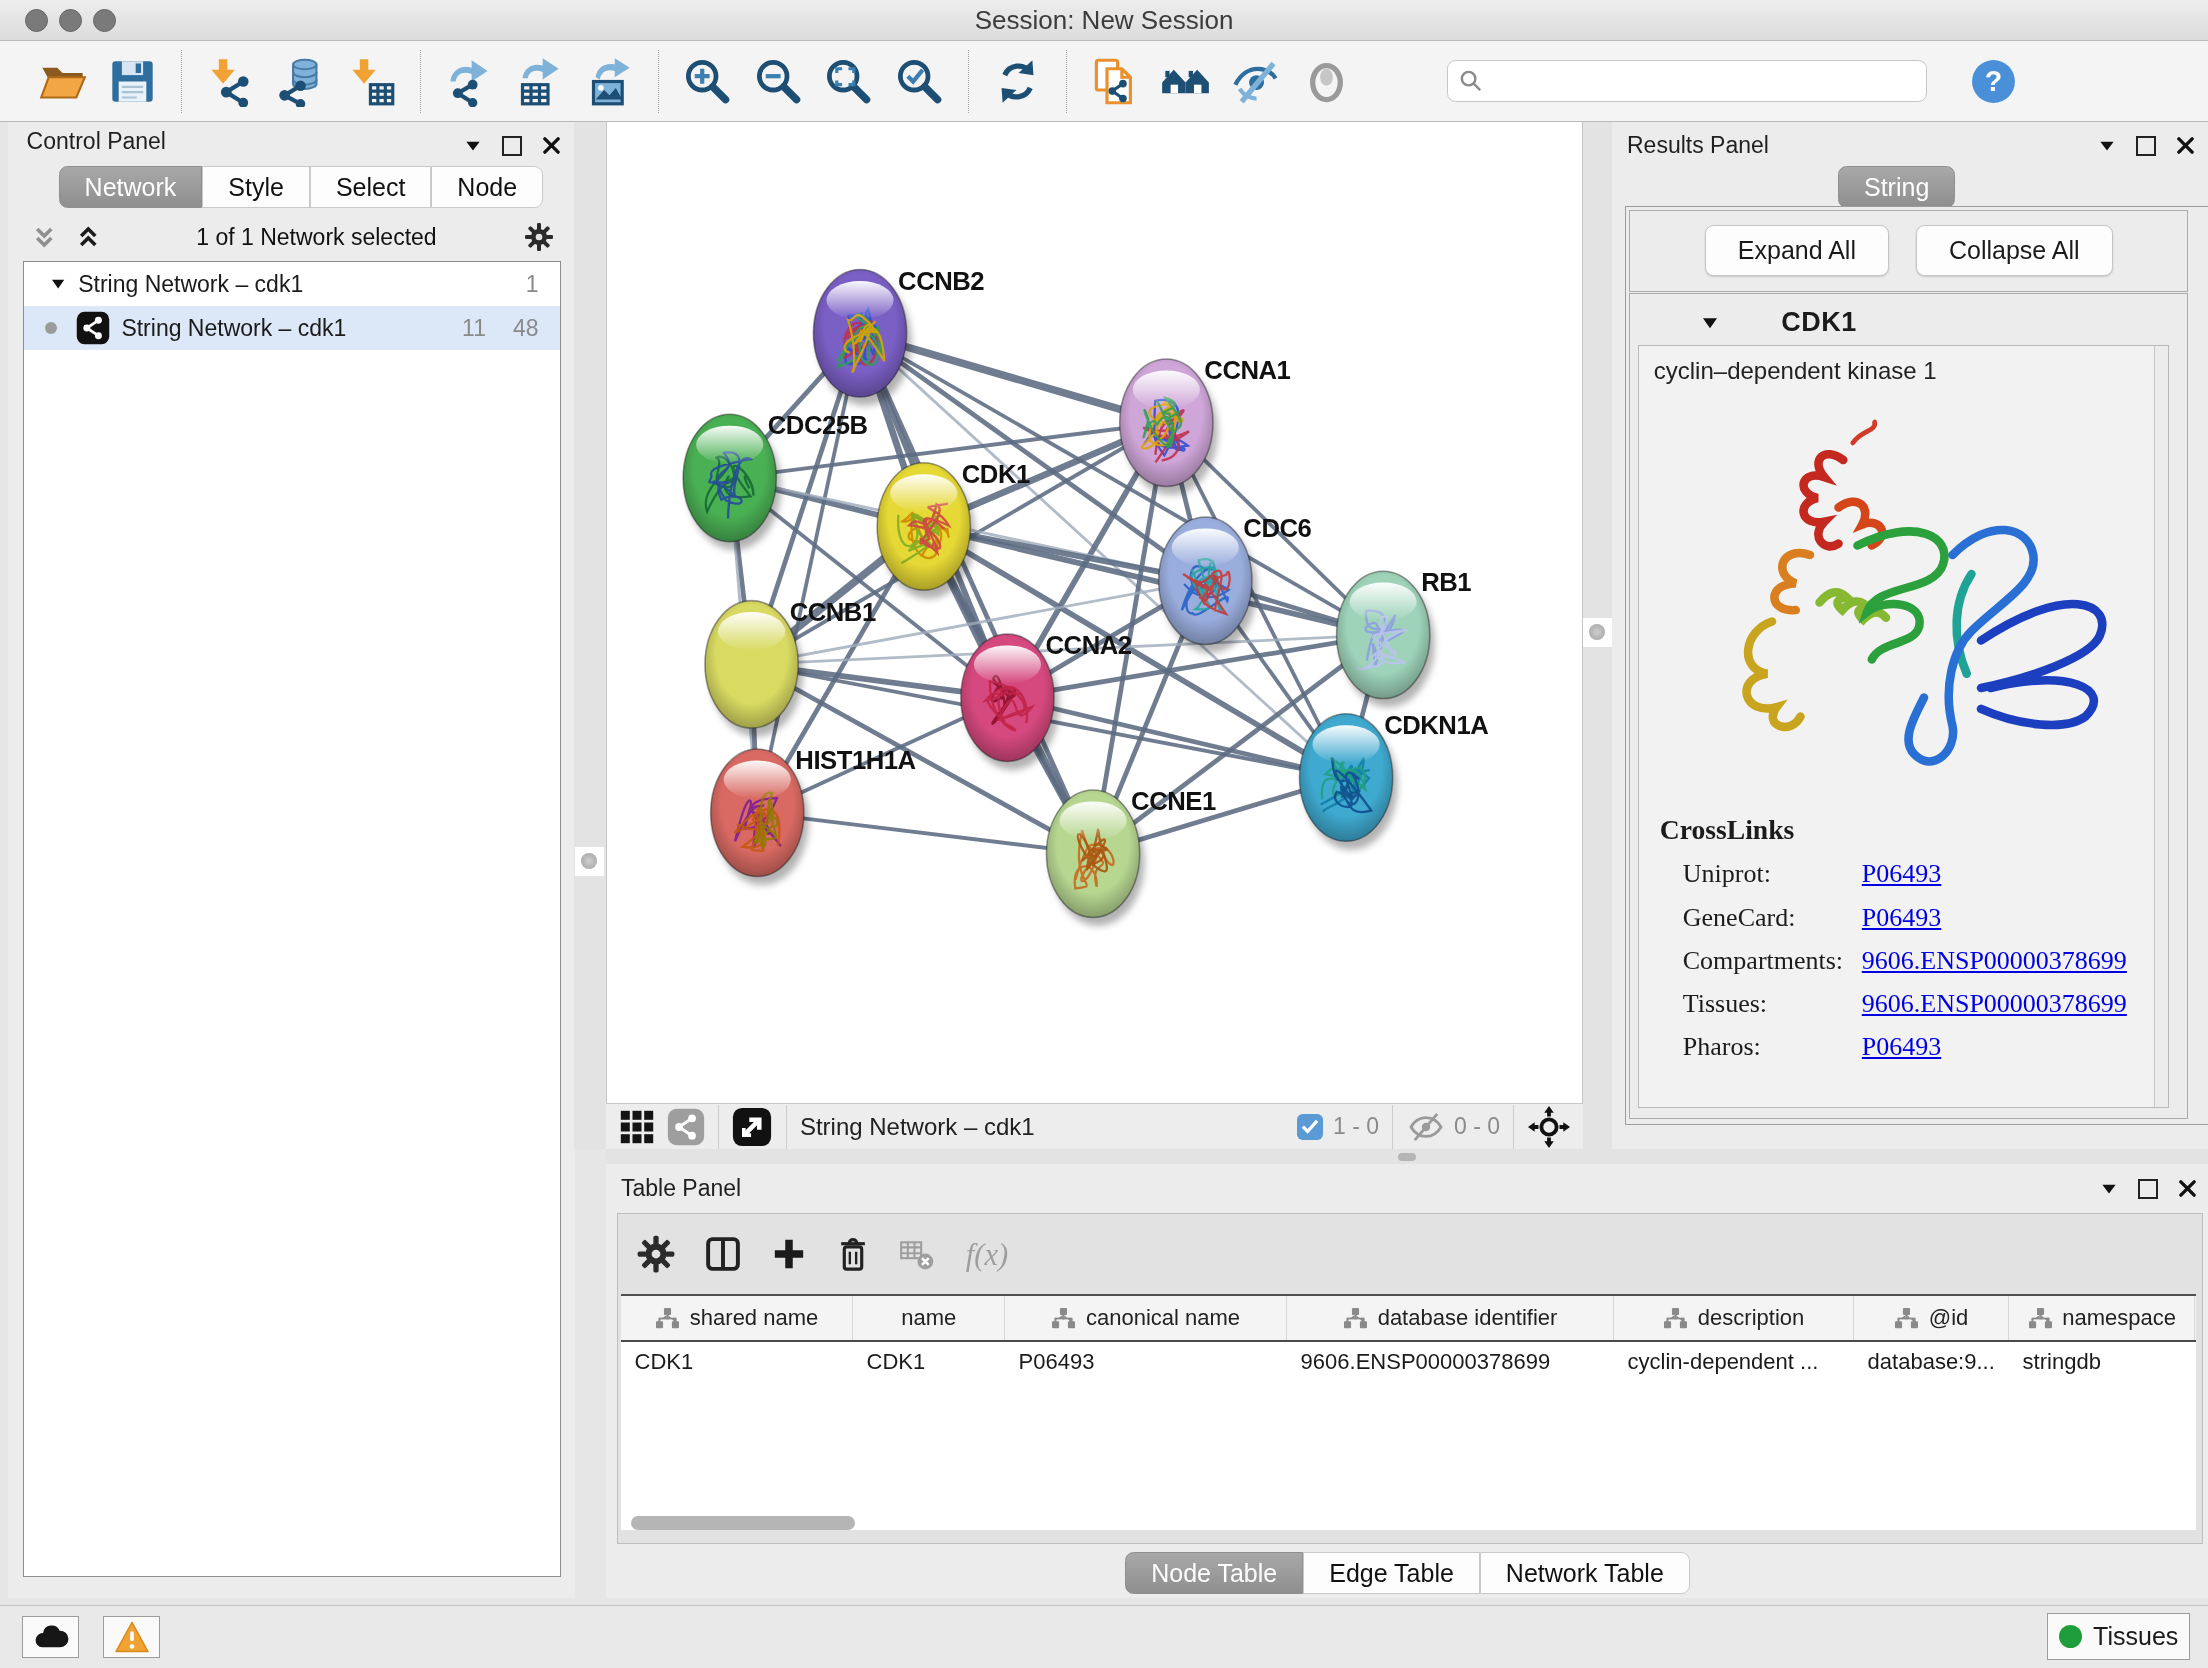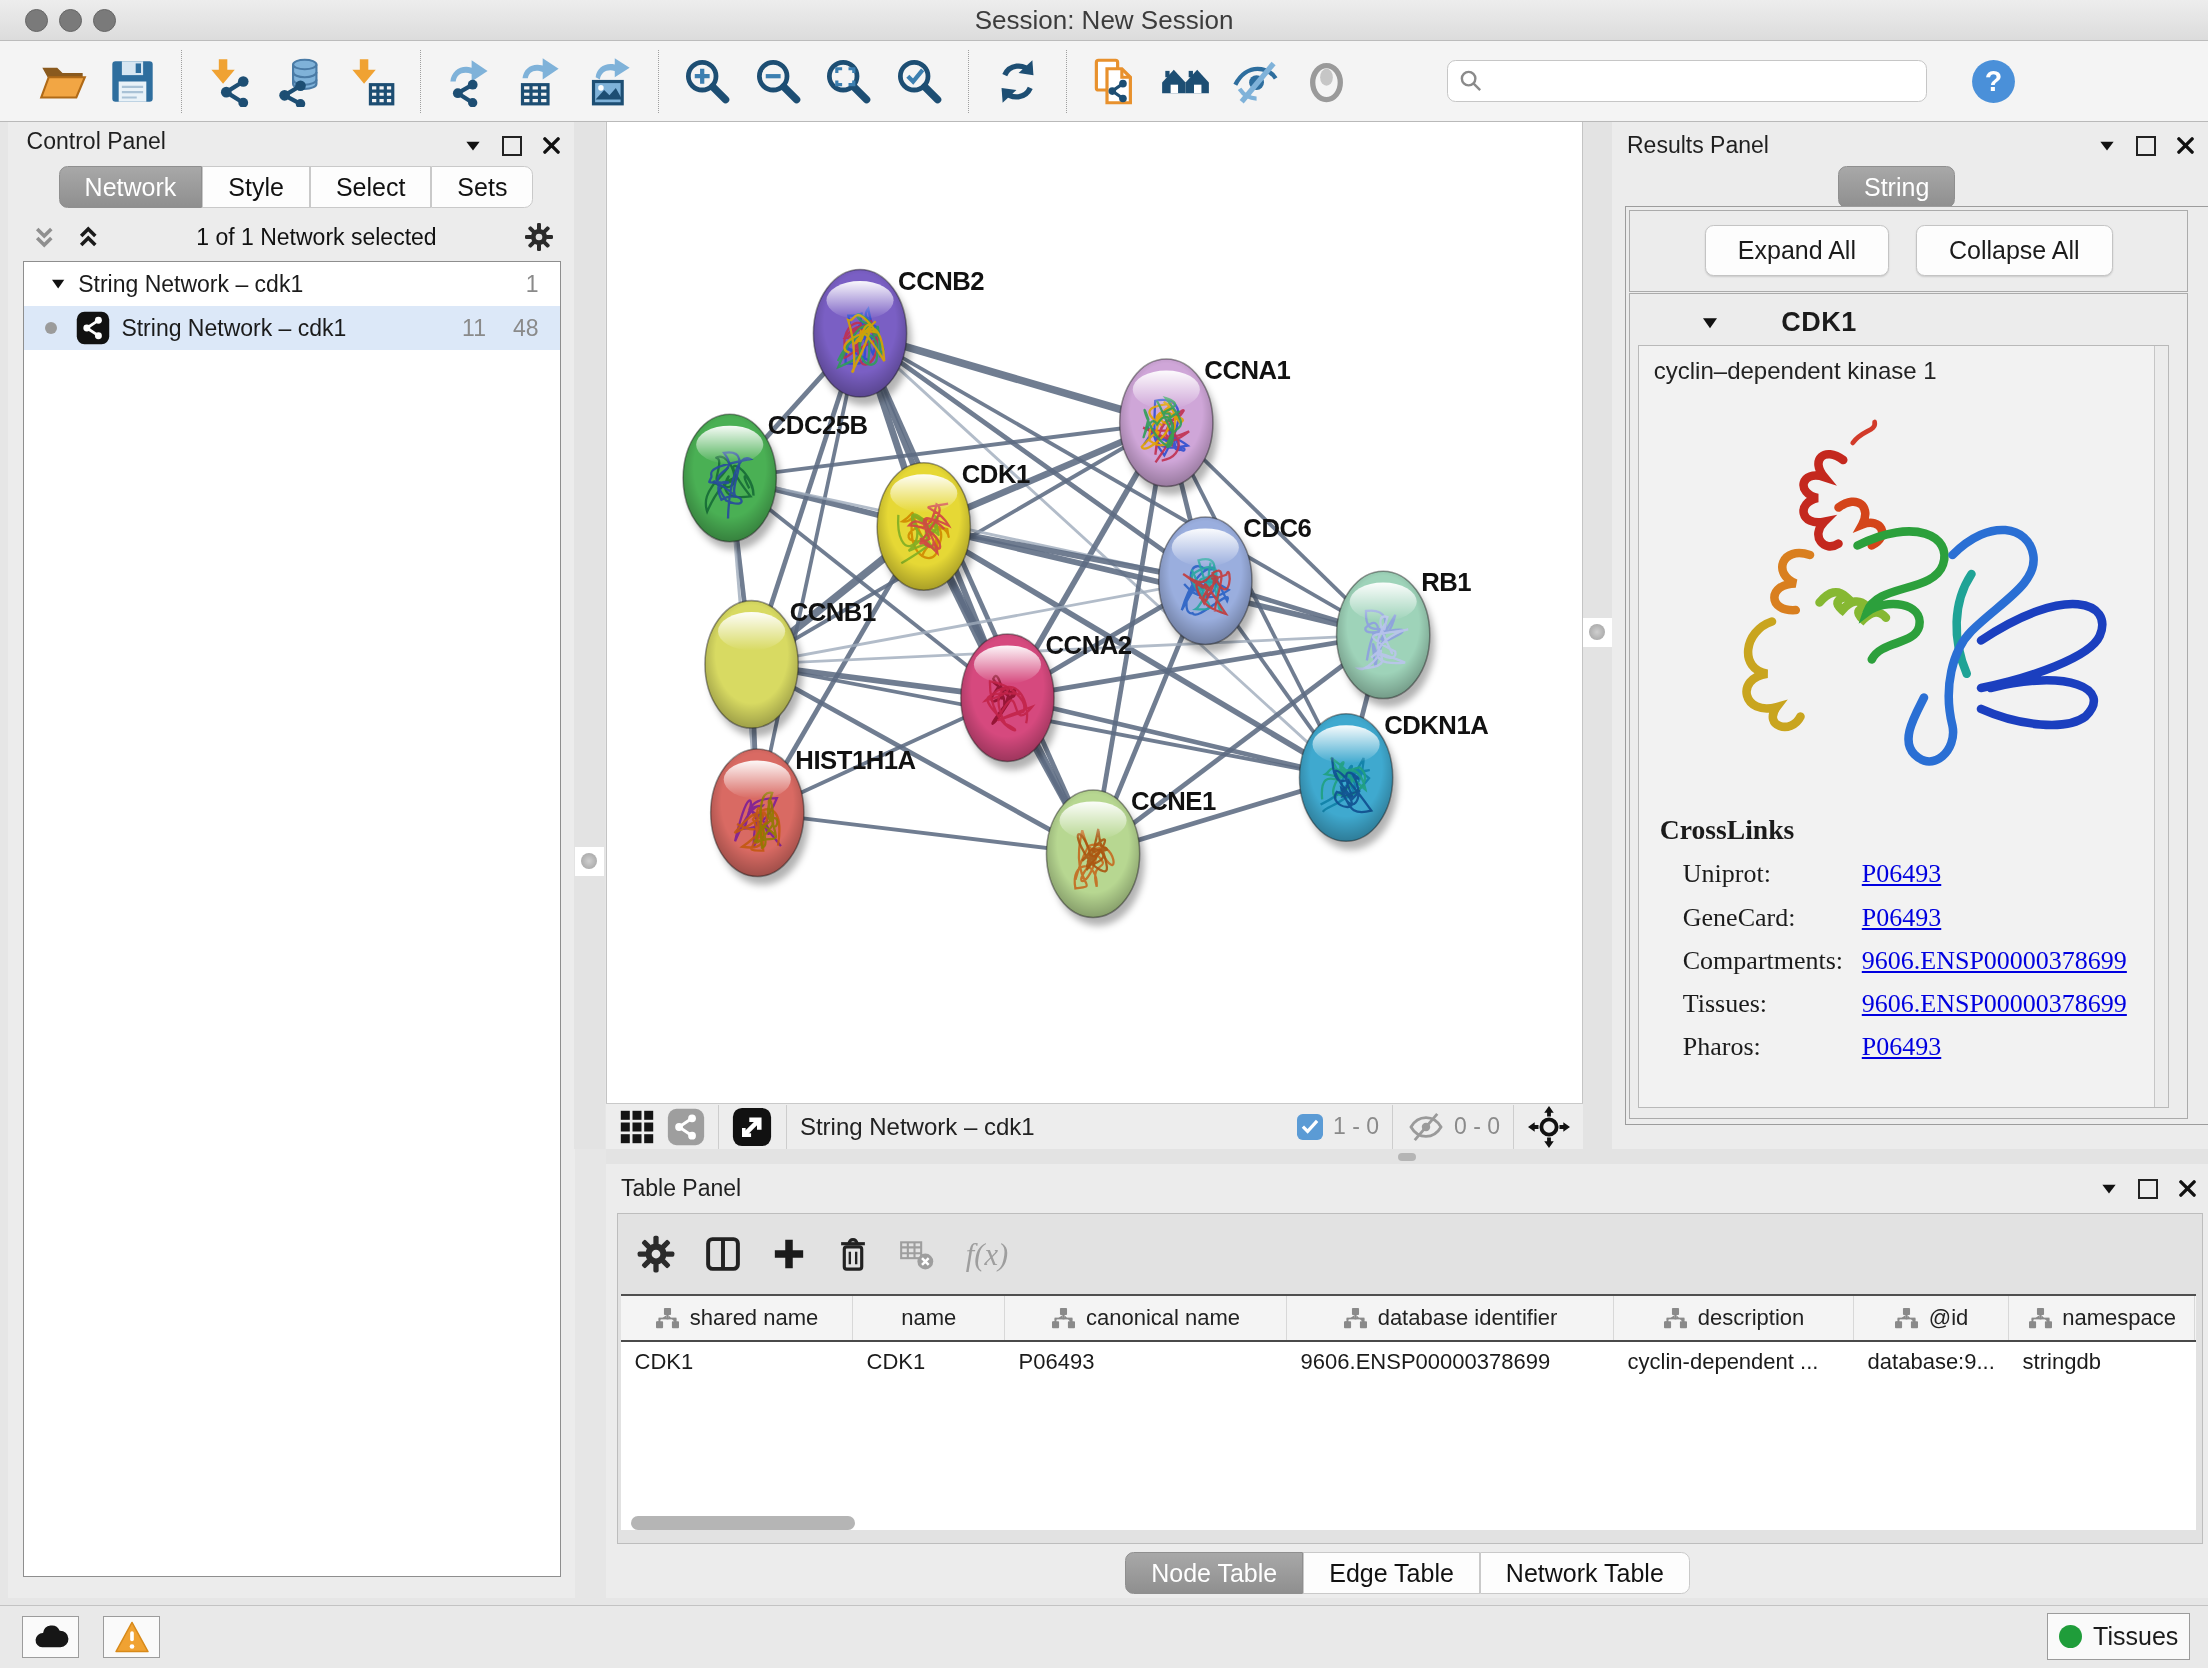--- a/index.html
+++ b/index.html
@@ -291,21 +291,21 @@
       <span class="float-box"></span>
       <svg width="17" height="17" viewBox="0 0 18 18">
           <path d="M2 2l14 14M16 2L2 16" stroke="#111" stroke-width="3.6" stroke-linecap="round"></path>
         </svg>
     </span>
   </div>
   <div id="cp-tabs" class="abs">
       <span class="tab sel">Network</span>
       <span class="tab">Style</span>
       <span class="tab">Select</span>
-      <span class="tab">Sets</span>
+      <span class="tab">Node</span>
     </div>
   <div id="cp-toolbar" class="abs">
     <svg width="28.5" height="30" viewBox="0 0 28 34" style="margin:0 7.6px">
       <path d="M6 8l8 8 8-8M6 18l8 8 8-8" stroke="#8f8f8f" stroke-width="4" fill="none"></path>
       </svg>
     <svg width="28.5" height="30" viewBox="0 0 28 34" style="margin:0 7.6px">
       <path d="M6 16l8-8 8 8M6 26l8-8 8 8" stroke="#1b1b1b" stroke-width="4" fill="none"></path>
       </svg>
     <span id="cp-status">1 of 1 Network selected</span>
     <span style="margin-right:5.7px" id="cp-gear">

